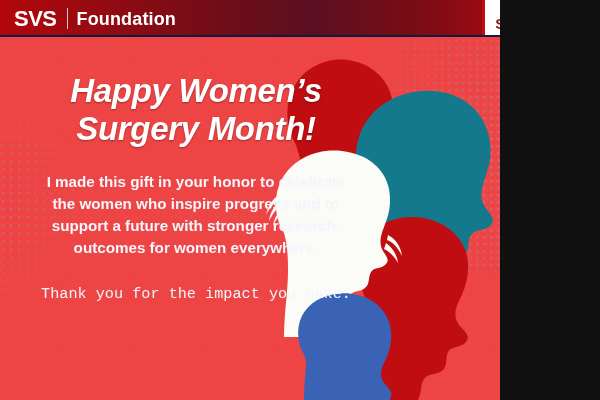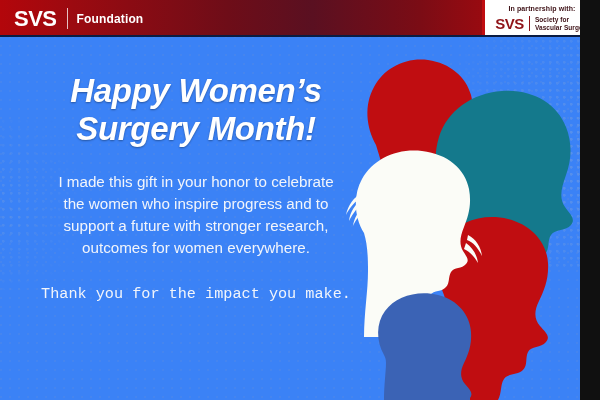--- a/index.html
+++ b/index.html
@@ -2,24 +2,24 @@
 <html><head>
 <meta charset="utf-8">
 <style>
   html, body {
     margin: 0;
     padding: 0;
     background: #101010;
   }
   #card {
     position: relative;
-    width: 580px;
+    width: 500px;
     height: 400px;
     overflow: hidden;
-    background: #3b82f6;
+    background: #ef4444;
     font-family: "Liberation Sans", sans-serif;
   }
 
   
   #dots-texture {
     position: absolute;
     inset: 0;
     background-image:
       radial-gradient(circle at 1px 1px, rgba(120,150,205,0.16) 1px, transparent 1.4px);
     background-size: 9px 9px;
@@ -93,21 +93,21 @@
     font-family: "Liberation Sans", sans-serif;
   }
   #svs-divider {
     width: 1px;
     height: 21px;
     background: rgba(255,255,255,0.75);
     margin: 0 9px 0 10px;
   }
   #svs-foundation {
     color: #ffffff;
-    font-size: 12px;
+    font-size: 18px;
     font-weight: bold;
     letter-spacing: 0.15px;
     line-height: 1;
   }
 
   
   #partnership {
     position: absolute;
     right: 0;
     top: 0;
@@ -194,21 +194,21 @@
     font-style: italic;
     line-height: 1.16;
     letter-spacing: -0.3px;
     margin: 0;
     text-shadow: 0 1px 2px rgba(0,0,0,0.35);
   }
   .headline-line { display: block; text-align: center; }
   #body-copy {
     color: #f2f5fb;
     font-size: 15.2px;
-    font-weight: normal;
+    font-weight: bold;
     line-height: 1.46;
     margin: 22px 6px 0 6px;
   }
   .body-line { display: block; }
   #thanks {
     color: #f2f5fb;
     font-size: 15.2px;
     line-height: 1.46;
     margin: 24px 0 0 0;
     font-family: Liberation Mono, monospace;

